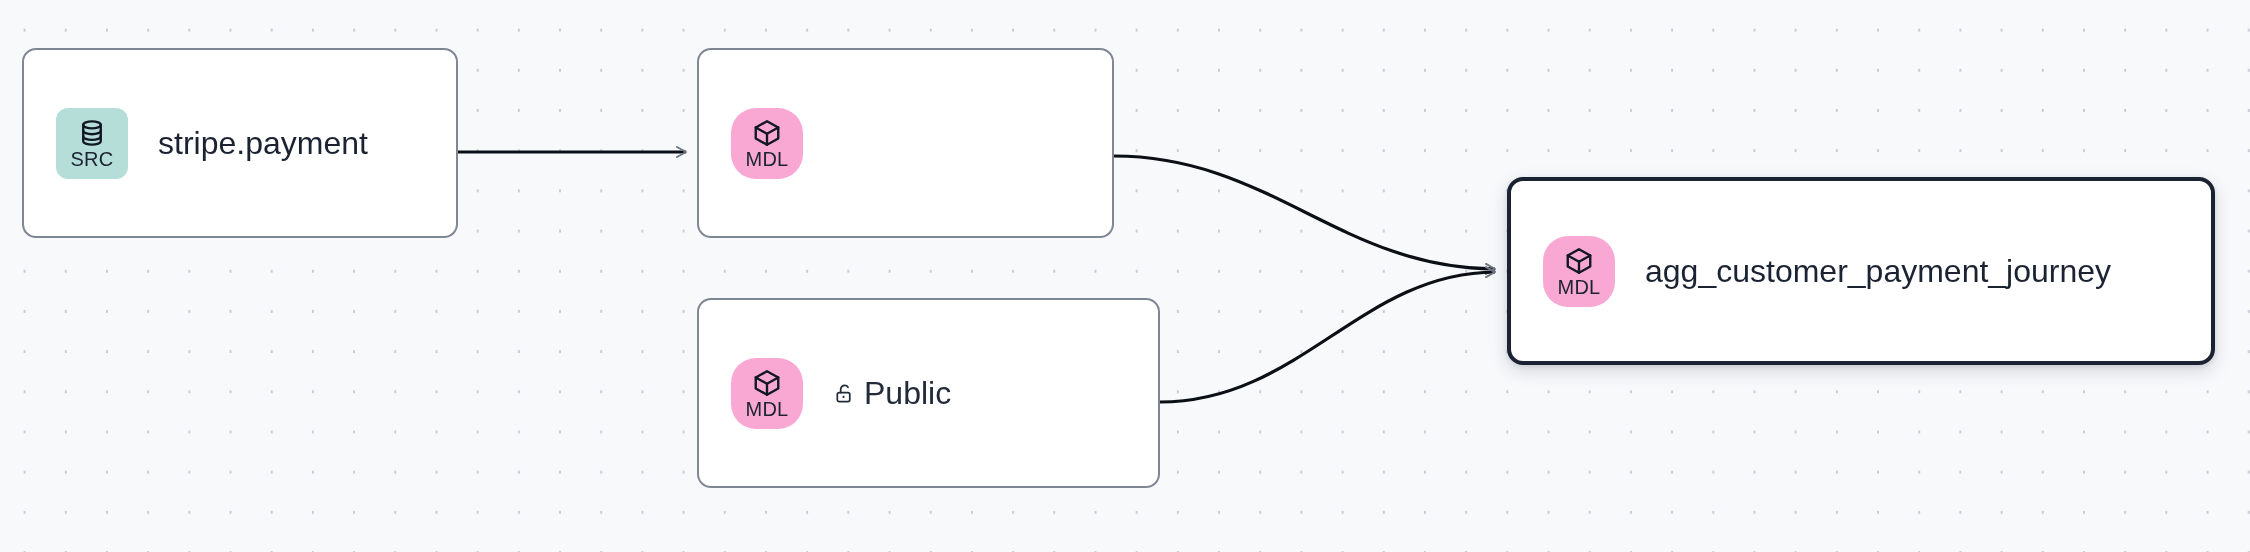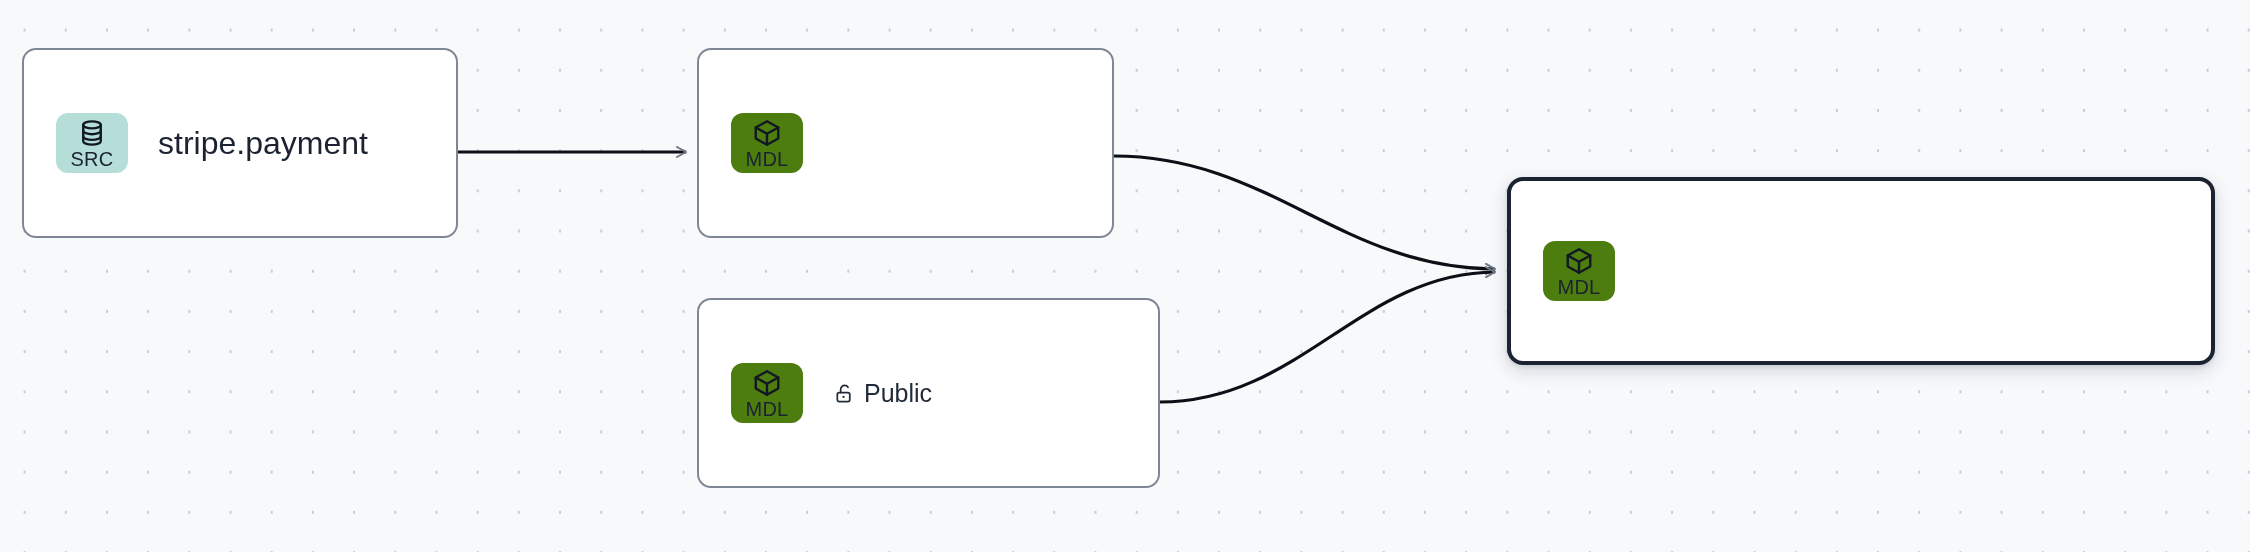--- a/index.html
+++ b/index.html
@@ -28,28 +28,28 @@
   }
   .node.selected{
     border:4px solid #1b2332;
     border-radius:16px;
     box-shadow:0 6px 18px rgba(30,40,60,0.16), 0 2px 4px rgba(30,40,60,0.10);
     z-index:5;
   }
 
   .badge{
     flex:0 0 auto;
-    width:72px;height:60px;
+    width:72px;height:71px;
     border-radius:12px;
     display:flex;flex-direction:column;
     align-items:center;justify-content:center;
     gap:1px;
   }
   .badge.src{background:#b6ded9;}
-  .badge.mdl{background:#4d7c0f;}
+  .badge.mdl{background:#f9a8d4;border-radius:25px;}
   .badge svg{display:block;}
   .badge .badge-text{
     font-size:20px;line-height:20px;
     color:#1b2332;
     letter-spacing:.2px;
     font-family:"Liberation Sans", sans-serif;
   }
 
   .node-body{
     margin-left:30px;
@@ -57,21 +57,21 @@
     gap:4px;
   }
   .node-title{
     font-size:32px;line-height:38px;
     color:#1b2332;
     white-space:nowrap;
     font-family:"Liberation Sans", sans-serif;
   }
   .node-sub{
     display:flex;align-items:center;gap:8px;
-    font-size:25px;line-height:29px;color:#222b3a;
+    font-size:32px;line-height:29px;color:#222b3a;
     white-space:nowrap;
   }
   .node-sub svg{display:block;flex:0 0 auto;}
 </style>
 </head>
 <body>
 
 <div id="canvas">
 
   <svg id="edges" viewBox="0 0 2250 552" xmlns="http://www.w3.org/2000/svg">
@@ -144,15 +144,18 @@
     <div class="badge mdl">
       <span>
         <svg width="30" height="30" viewBox="0 0 24 24" fill="none" stroke="#121823" stroke-width="1.9" stroke-linecap="round" stroke-linejoin="round">
           <path d="M12 2.6 L21 7.6 L12 12.6 L3 7.6 Z"></path>
           <path d="M3 7.6 v8.8 L12 21.4 V12.6"></path>
           <path d="M21 7.6 v8.8 L12 21.4"></path>
         </svg>
       </span>
       <span class="badge-text">MDL</span>
     </div>
+    <div class="node-body">
+      <div class="node-title">agg_customer_payment_journey</div>
+    </div>
   </div>
 
 </div>
 
 </body></html>

